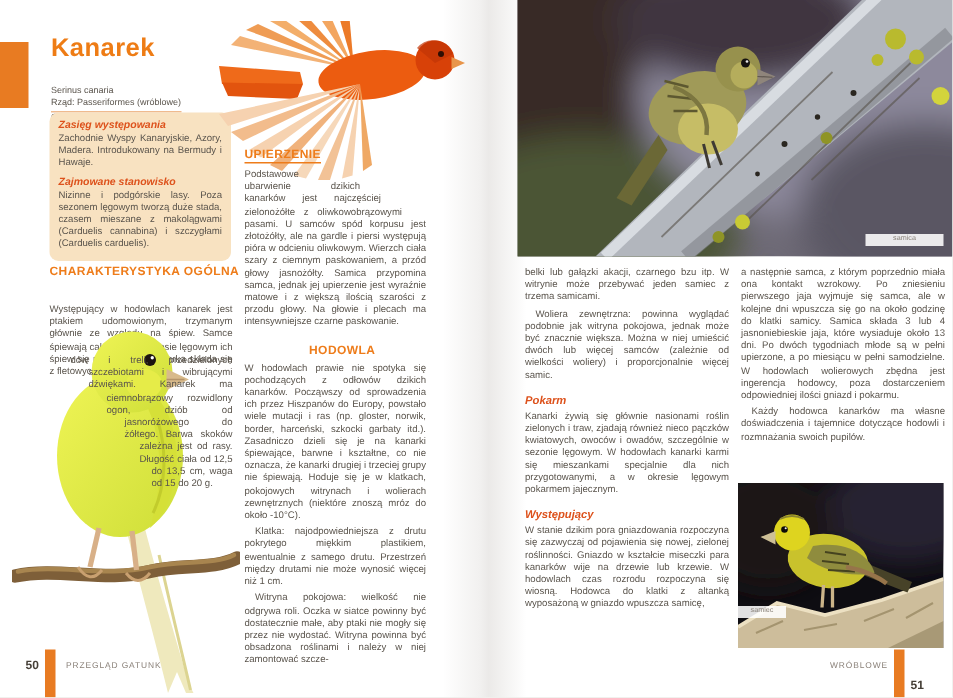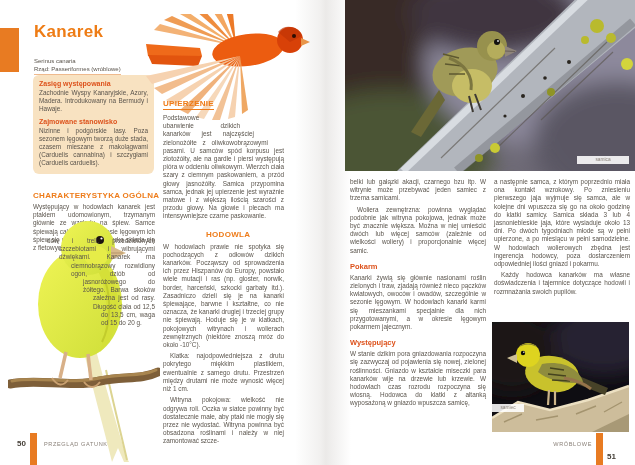--- a/index.html
+++ b/index.html
@@ -3,34 +3,34 @@
 <meta charset="utf-8">
 <style>
   html,body{margin:0;padding:0;background:#e8e6e2;}
   #spread{
     position:relative;width:635px;height:465px;background:#ffffff;
     overflow:hidden;font-family:"Liberation Sans",sans-serif;
   }
   
   .bt{font-size:6.4px;line-height:8.2px;text-align:justify;color:#5a544c;}
   .h-main{font-size:8px;font-weight:bold;color:#ee7c1a;letter-spacing:.3px;}
-  .h-sub{font-size:7px;font-weight:bold;color:#dd521c;}
+  .h-sub{font-size:7px;font-weight:bold;color:#dd521c;font-style:italic;}
   .abs{position:absolute;}
   
   .corner-square{left:0;top:28px;width:19px;height:44px;background:#e87b22;}
   .title{left:34px;top:22px;font-size:17px;font-weight:bold;color:#ee7c15;letter-spacing:.3px;}
   .taxo{left:34px;top:57px;color:#5a544c;font-size:6px;line-height:8px;}
   .taxo .order{display:inline-block;border-bottom:1px solid rgba(226,130,50,.55);padding-bottom:.5px;}
   
   .infobox{left:33px;top:75px;width:121px;background:#f8e2c1;border-radius:6px;padding:5px 6px 6px 6px;box-sizing:border-box;}
   .infobox .h-sub{margin:0 0 2px 0;}
   .infobox .bt{margin:0 0 4px 0;}
   .infobox .bt:last-child{margin-bottom:0;}
   
-  .char-head{left:33px;top:191px;}
+  .char-head{left:33px;top:176px;}
   .char-body1{left:33px;top:203px;width:122px;}
   .char-body2{left:33px;top:237px;width:122px;position:absolute;z-index:2;}
   .fl{float:left;clear:left;}
   .fr{float:right;clear:right;}
   .col2{left:163px;top:92px;width:121px;z-index:2;}
   .col2 .h-main.underl{display:inline-block;border-bottom:1.5px solid #ee7c1a;padding-bottom:1px;margin-bottom:4px;}
   .col2 .h-main.plain{display:block;margin:9px 0 4px 0;padding-left:43px;}
   .col2 p,.rcol p{margin:0 0 0 0;}
   .col2 p + p{margin-top:3px;}
   .indent{text-indent:7px;}

